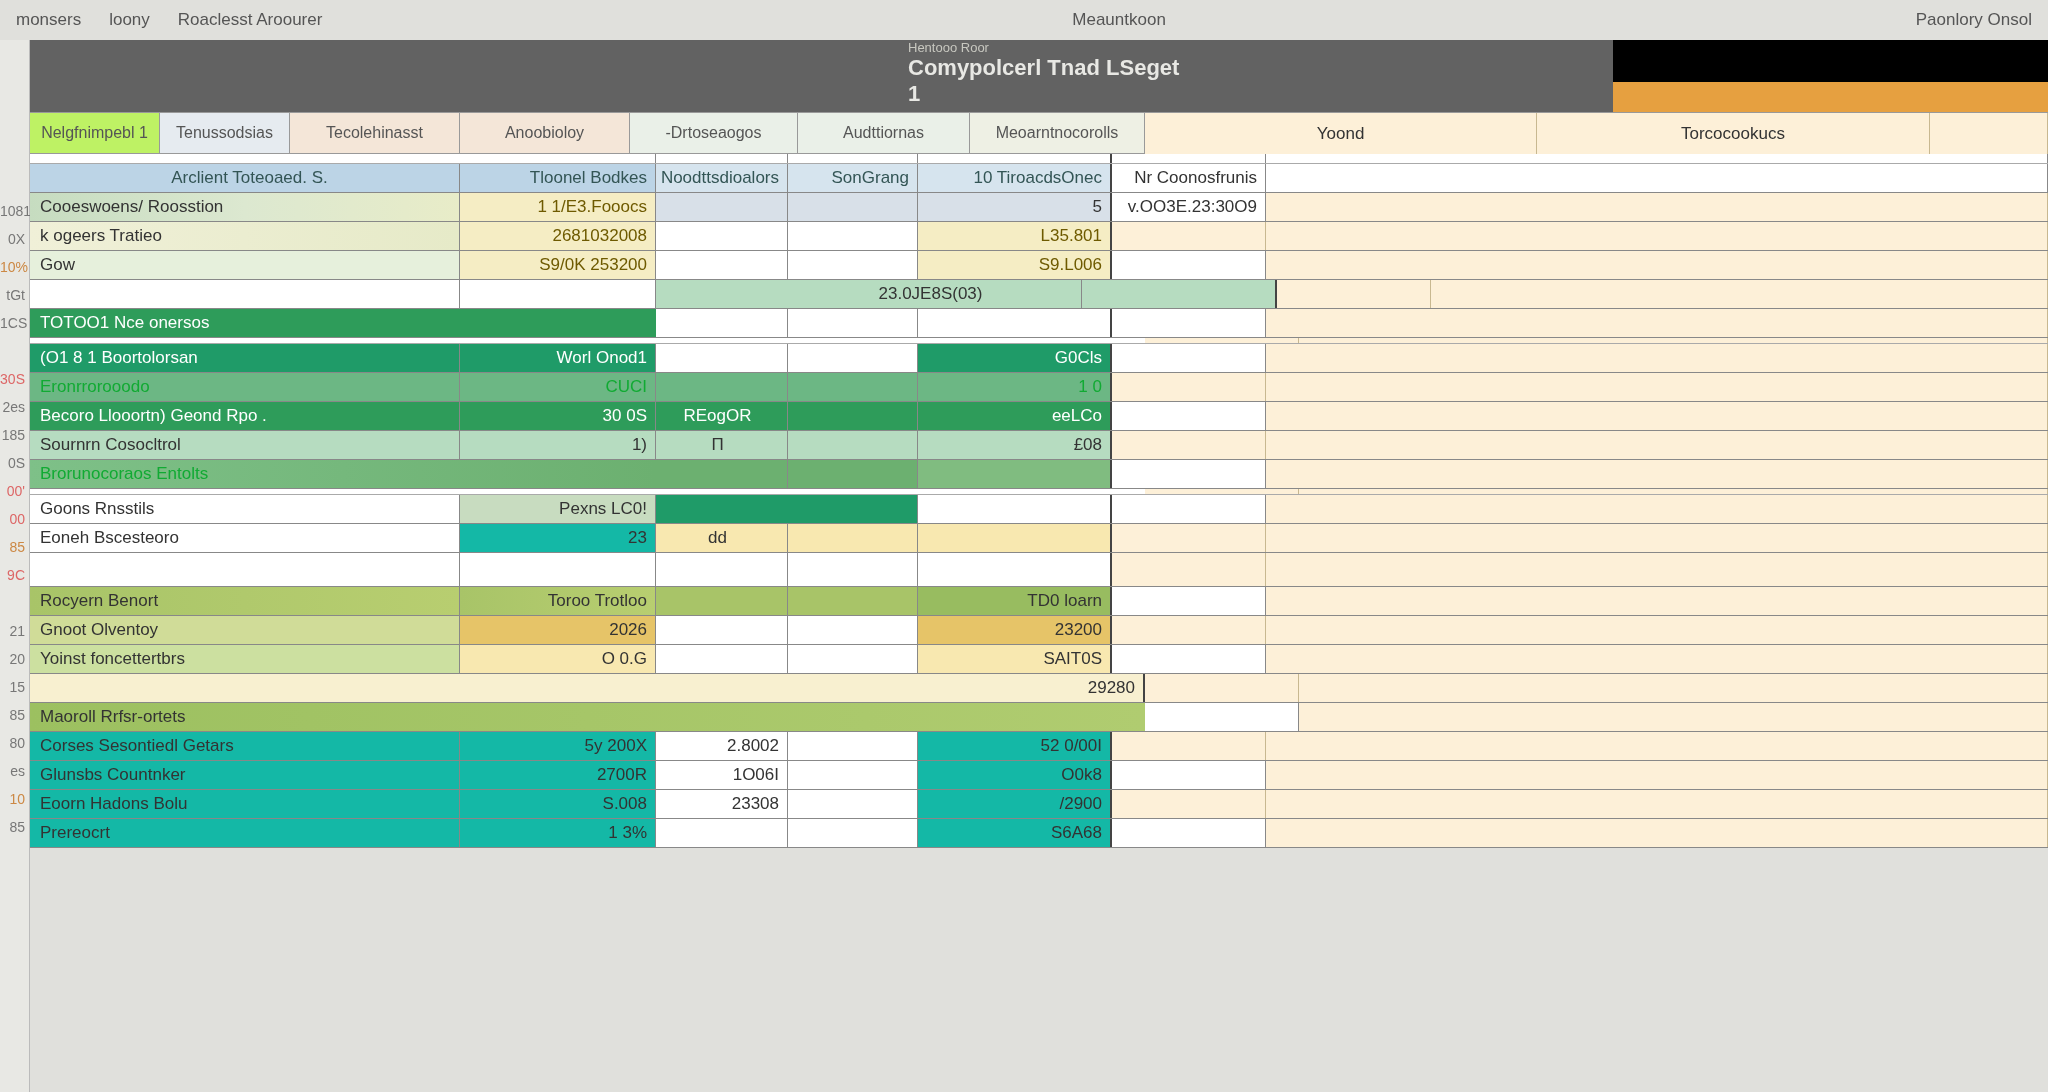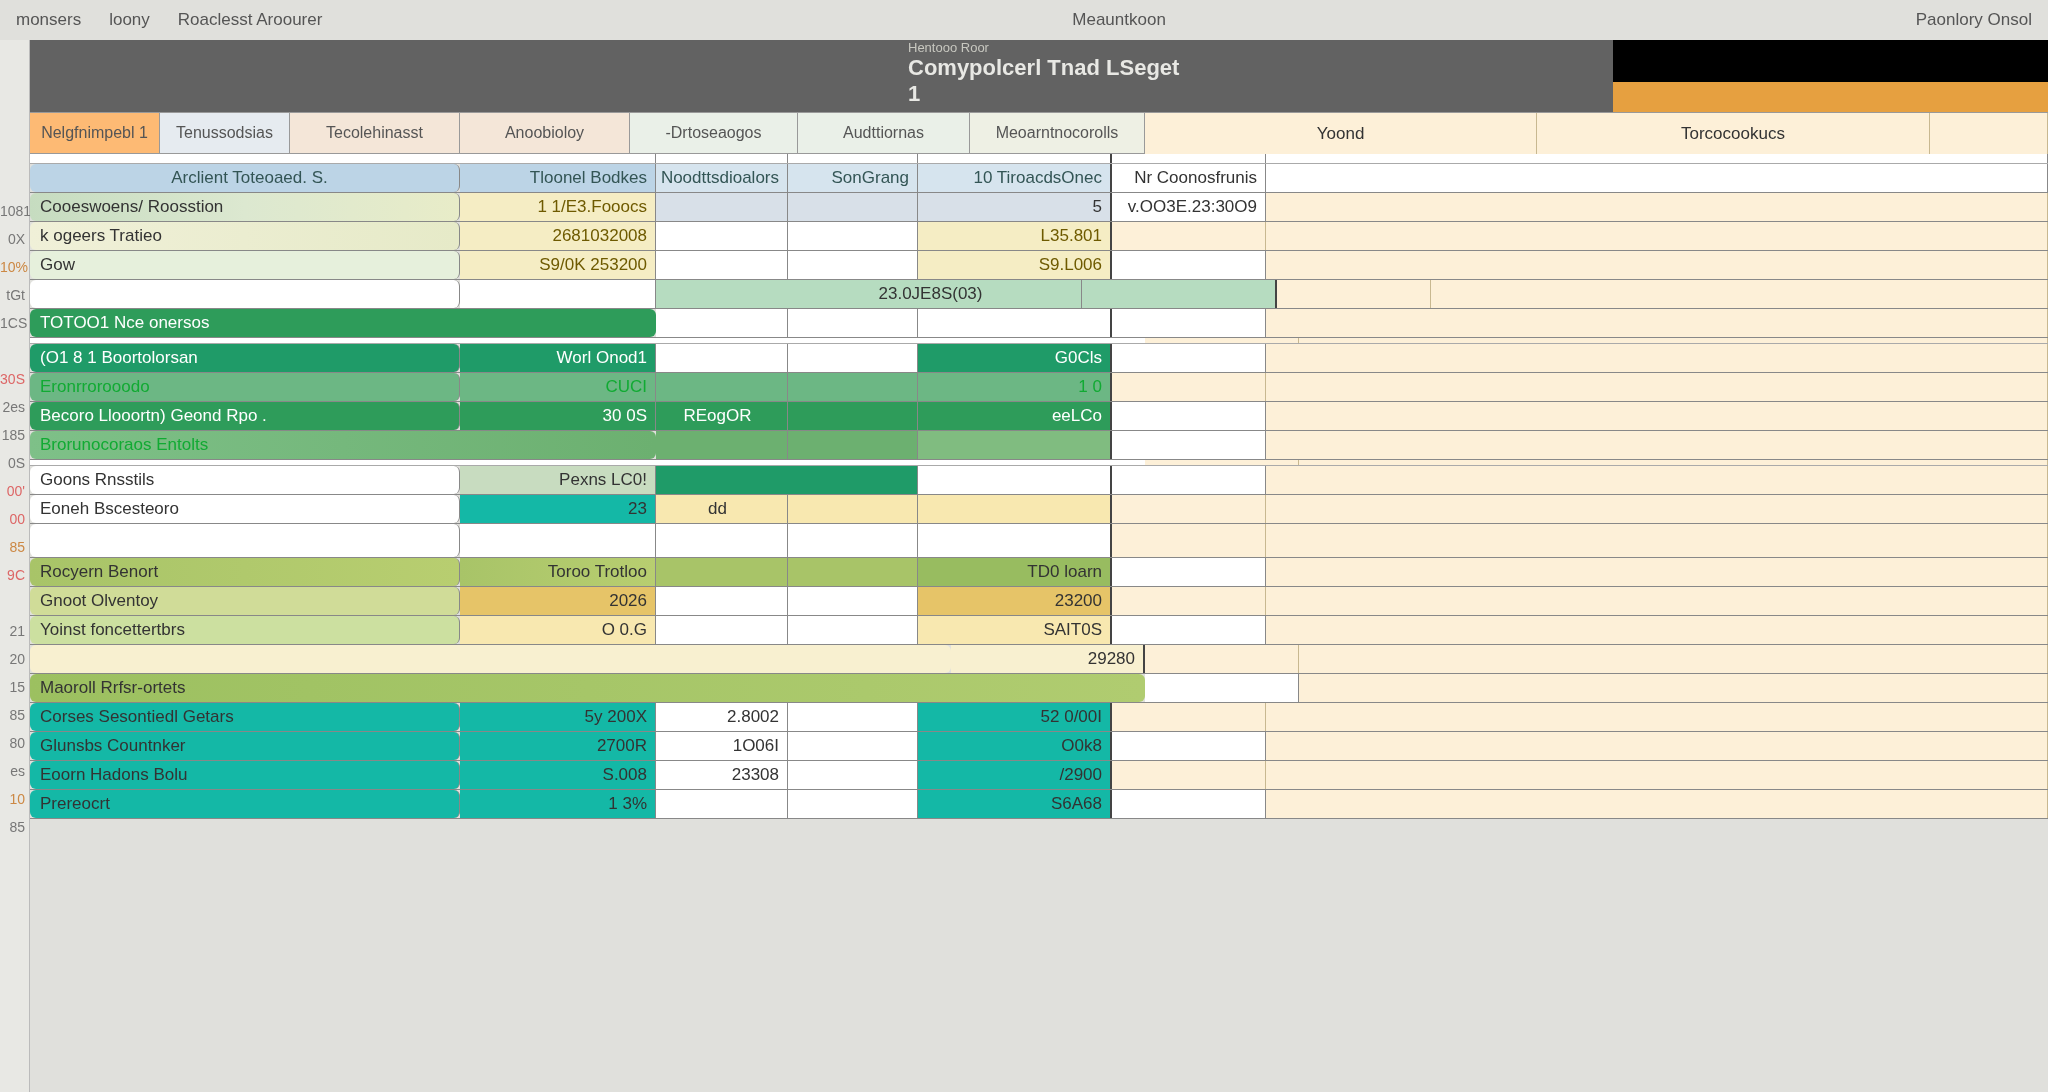--- a/index.html
+++ b/index.html
@@ -100,21 +100,21 @@
 }
 .tabrow .seg {
   border-right: 1px solid #999;
   border-bottom: 1px solid #999;
   display: flex;
   align-items: center;
   justify-content: center;
   font-size: 16px;
   color: #555;
 }
-.tabrow .c1 { width: 130px; background: #fdba74; }
+.tabrow .c1 { width: 130px; background: #bef264; }
 .tabrow .c2 { width: 130px; background: #e6ebf0; }
 .tabrow .c3 { width: 170px; background: #f4e6d8; }
 .tabrow .c4 { width: 170px; background: #f4e6d8; }
 .tabrow .c5 { width: 168px; background: #eaf0e8; }
 .tabrow .c6 { width: 172px; background: #eaf0e8; }
 .tabrow .c7 { width: 175px; background: #eef0e4; }
 .tabrow .right {
   flex: 1;
   background: #fdf0d8;
   display: flex;
@@ -123,21 +123,21 @@
 .grid {
   display: flex;
   flex-direction: column;
 }
 .row {
   display: flex;
   height: 29px;
   border-bottom: 1px solid #888;
 }
 .row.spacer { height: 10px; border-bottom: 1px solid #aaa; background:#fff;}
-.row .A { width: 430px; border-right: 1px solid #888; padding-left: 10px; display:flex; align-items:center;border-radius:6px;}
+.row .A { width: 430px; border-right: 1px solid #888; padding-left: 10px; display:flex; align-items:center;}
 .row .B { width: 196px; border-right: 1px solid #888; text-align:right; padding-right:8px; display:flex; align-items:center; justify-content:flex-end;}
 .row .C { width: 132px; border-right: 1px solid #888; text-align:right; padding-right:8px; display:flex; align-items:center; justify-content:flex-end;}
 .row .D { width: 130px; border-right: 1px solid #888; text-align:right; padding-right:8px; display:flex; align-items:center; justify-content:flex-end;}
 .row .E { width: 194px; border-right: 2px solid #444; text-align:right; padding-right:8px; display:flex; align-items:center; justify-content:flex-end;}
 .row .F { width: 154px; border-right: 1px solid #888; text-align:right; padding-right:8px; display:flex; align-items:center; justify-content:flex-end; background:#fff;}
 .row .G { flex:1; border-right: 1px solid #888; background:#fff;}
 .row .Fband { width: 154px; border-right:1px solid #c8b890; background:#fdf0d8;}
 .row .Gband { flex:1; background:#fdf0d8; border-right:1px solid #c8b890;}
 .hdr-blue .A, .hdr-blue .B { background:#bcd4e6; font-weight:500; color:#355;}
 .hdr-blue .C, .hdr-blue .D, .hdr-blue .E { background:#d6e4ee; color:#355;}
@@ -318,20 +318,29 @@
       <div class="row">
         <div class="A bg-darkgreen" style="background:#2e9c5a;">Becoro Llooortn) Geond Rpo .</div>
         <div class="B bg-darkgreen">30 0S</div>
         <div class="C bg-darkgreen" style="justify-content:center;">REogOR</div>
         <div class="D bg-darkgreen"></div>
         <div class="E bg-darkgreen">eeLCo</div>
         <div class="F"></div>
           <div class="Gband"></div>
       </div>
       <div class="row">
+        <div class="A bg-mint">Sournrn Cosocltrol</div>
+        <div class="B bg-mint">1)</div>
+        <div class="C bg-mint" style="justify-content:center;">П</div>
+        <div class="D bg-mint"></div>
+        <div class="E bg-mint">£08</div>
+        <div class="Fband"></div>
+          <div class="Gband"></div>
+      </div>
+      <div class="row">
         <div class="A bg-medgreen merge" style="width:626px;background:linear-gradient(to right,#7ec088,#6cb070);">Brorunocoraos Entolts</div>
         <div class="C" style="background:#6cb070;"></div>
         <div class="D" style="background:#6cb070;"></div>
         <div class="E" style="background:#80bc80;"></div>
         <div class="F"></div>
           <div class="Gband"></div>
       </div>
       <div class="row spacer" style="height:6px;">
           <div class="A merge bg-white" style="width:1115px;"></div>
           <div class="Fband"></div>

